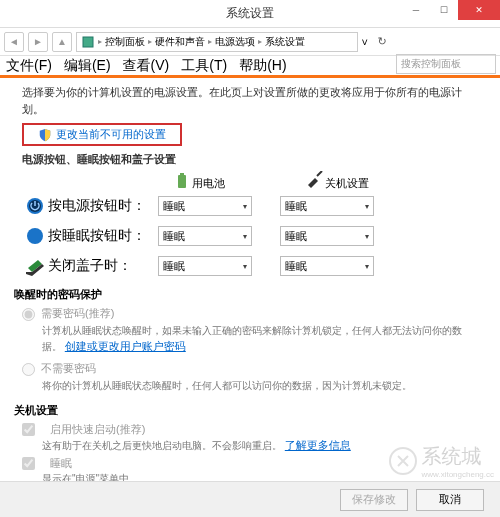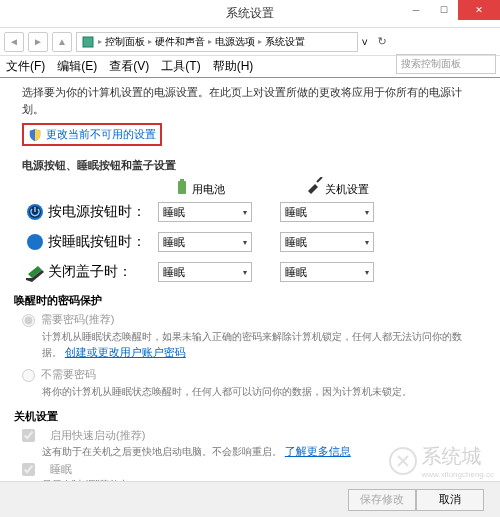--- a/index.html
+++ b/index.html
@@ -9,42 +9,42 @@
 .win-btns { display: flex; position: absolute; right: 0; top: 0; height: 20px; }
 .win-btn { width: 28px; height: 20px; display: flex; align-items: center; justify-content: center; font-size: 9px; color: #555; }
 .win-btn.close { background: #e04040; color: #fff; width: 42px; }
 .addrbar { height: 28px; display: flex; align-items: center; padding: 0 4px; gap: 4px; border-bottom: 1px solid #e0e0e0; }
 .nav-arrow { width: 20px; height: 20px; border: 1px solid #ccc; border-radius: 2px; display: flex; align-items: center; justify-content: center; font-size: 10px; color: #999; }
 .breadcrumb { flex: 1; height: 20px; border: 1px solid #ccc; display: flex; align-items: center; padding: 0 4px; font-size: 10px; gap: 2px; overflow: hidden; }
 .bc-sep { color: #888; margin: 0 1px; font-size: 8px; }
 .bc-icon { width: 14px; height: 14px; display: inline-flex; align-items: center; justify-content: center; }
 .refresh { width: 20px; height: 20px; display: flex; align-items: center; justify-content: center; color: #555; }
 .searchbox { width: 100px; height: 20px; border: 1px solid #ccc; padding: 0 4px; font-size: 10px; color: #999; display: flex; align-items: center; margin-top: 44px; }
-.menubar { height: 22px; display: flex; align-items: center; padding: 0 6px; gap: 12px; border-bottom: 1px solid #f97316; font-size: 12px; }
+.menubar { height: 22px; display: flex; align-items: center; padding: 0 6px; gap: 12px; border-bottom: 3px solid #f97316; font-size: 14px; }
 .content { padding: 6px 22px 0 22px; height: calc(517px - 28px - 28px - 22px - 36px); overflow: hidden; }
 .intro { font-size: 11px; color: #333; margin-bottom: 6px; line-height: 1.5; }
-.change-link-box { border: 2px solid #d03030; display: inline-flex; align-items: center; padding: 2px 4px; gap: 4px; margin-bottom: 6px; }
+.change-link-box { border: 2px solid #d03030; display: inline-flex; align-items: center; padding: 2px 14px; gap: 4px; }
 .shield { width: 14px; height: 14px; }
 .link-text { color: #0066cc; font-size: 11px; cursor: pointer; }
 .subhead { font-size: 11px; font-weight: bold; color: #333; margin: 6px 0 4px; }
 .cols-header { display: flex; margin-left: 150px; gap: 80px; margin-bottom: 4px; }
 .col-h { display: flex; align-items: flex-end; gap: 0; font-size: 11px; }
 .icon24 { width: 20px; height: 20px; }
 .row { display: flex; align-items: center; margin-bottom: 8px; }
 .row-icon { width: 26px; height: 22px; display: flex; align-items: center; justify-content: center; }
 .row-label { width: 110px; font-size: 14px; }
 .sel { width: 94px; height: 20px; border: 1px solid #bbb; background: #fff; display: flex; align-items: center; justify-content: space-between; padding: 0 4px; font-size: 11px; margin-right: 28px; }
 .chev { font-size: 8px; color: #444; }
 .section-title { font-size: 11px; font-weight: bold; margin: 10px 0 4px -8px; }
 .opt { display: flex; align-items: flex-start; gap: 6px; margin-bottom: 2px; }
 .opt input { margin-top: 2px; }
 .opt-desc { font-size: 10px; color: #777; margin-left: 20px; line-height: 1.5; }
 .chk-row { display: flex; align-items: center; gap: 15px; margin-bottom: 1px; }
 .chk-sub { font-size: 10px; color: #777; margin-left: 20px; margin-bottom: 3px; }
-.footer { position: absolute; bottom: 0; left: 0; right: 0; height: 36px; background: #f0f0f0; border-top: 1px solid #ddd; display: flex; align-items: center; justify-content: flex-end; padding: 0 16px; gap: 0; }
+.footer { position: absolute; bottom: 0; left: 0; right: 0; height: 36px; background: #f0f0f0; border-top: 1px solid #ddd; display: flex; align-items: center; justify-content: flex-end; padding: 0 16px; gap: 8px; }
 .btn { width: 68px; height: 22px; border: 1px solid #bbb; background: #f5f5f5; font-size: 11px; display: flex; align-items: center; justify-content: center; }
 .watermark { position: absolute; right: 6px; bottom: 38px; opacity: 0.25; font-size: 20px; color: #555; pointer-events: none; display: flex; align-items: center; gap: 4px; }
 .watermark-small { font-size: 8px; }
 </style>
 </head>
 <body>
 
 <div class="titlebar">
   <span class="title-text">系统设置</span>
   <div class="win-btns">

